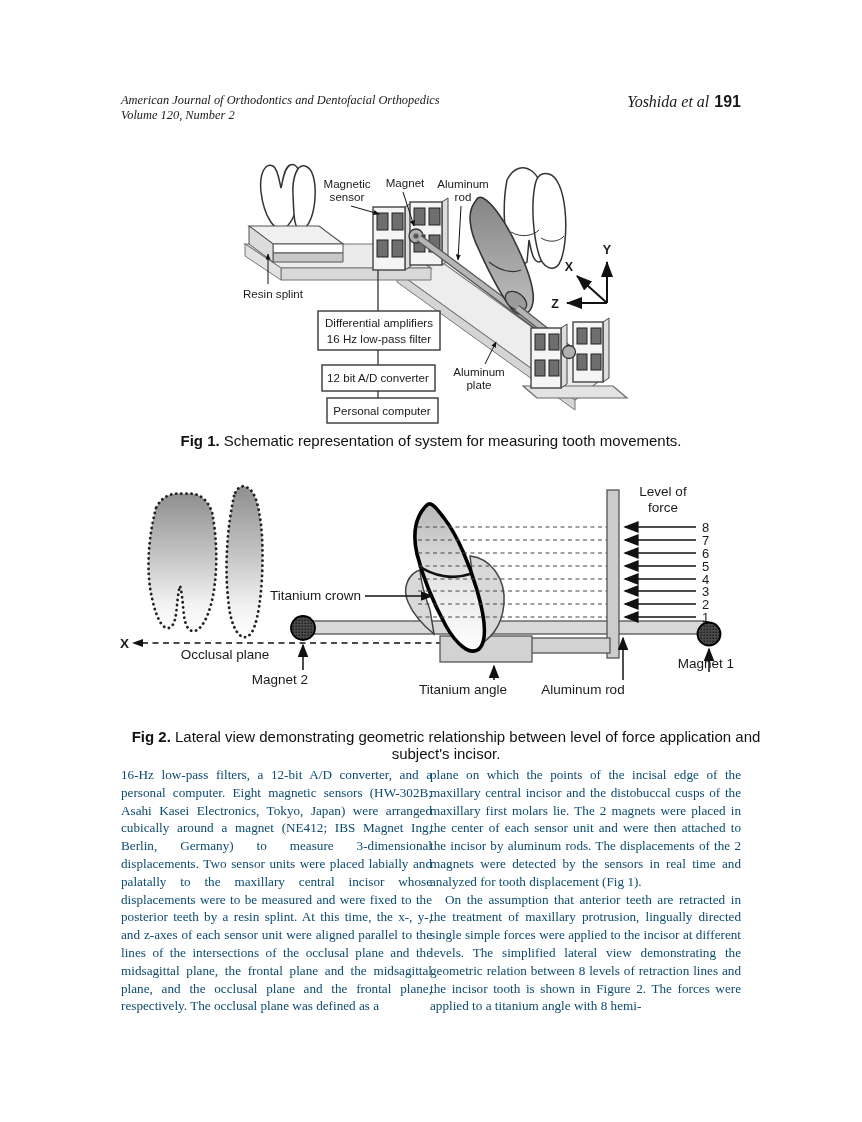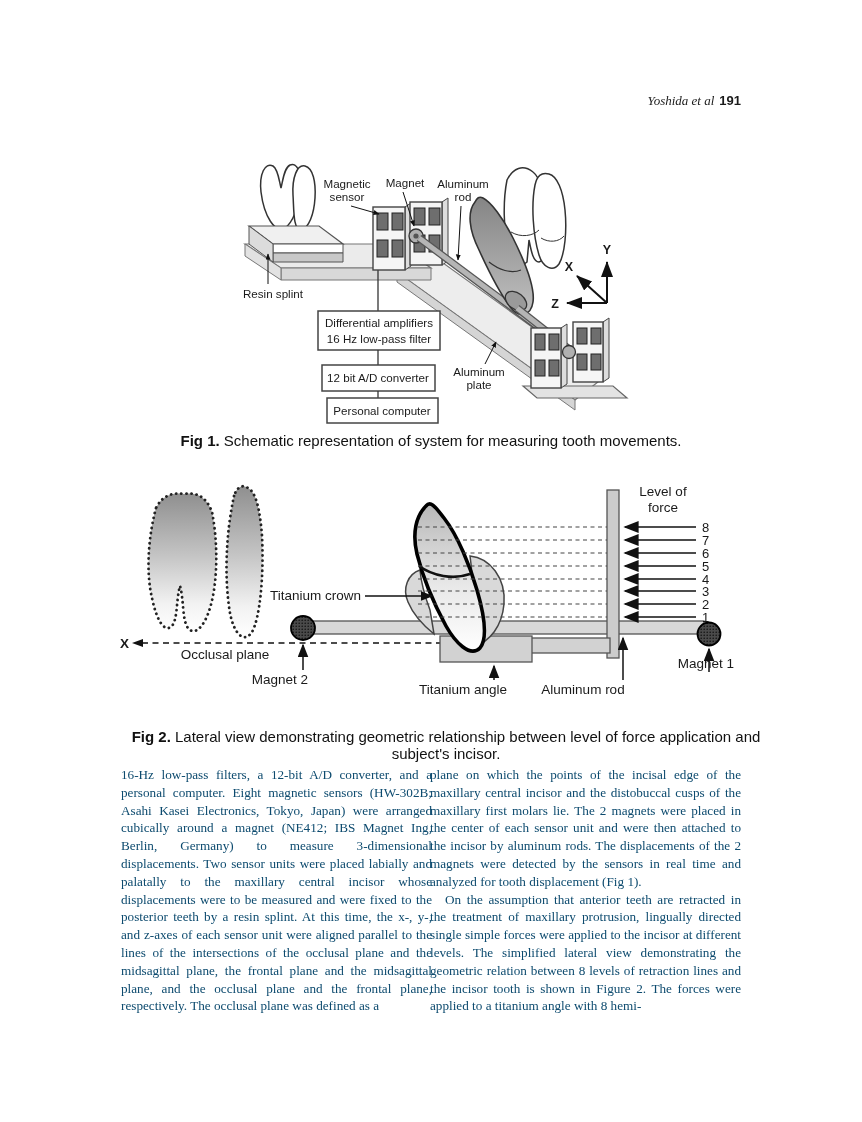--- a/index.html
+++ b/index.html
@@ -1,19 +1,19 @@
 <!DOCTYPE html>
 <html><head>
 <meta charset="utf-8">
 <style>
   html,body{margin:0;padding:0;background:#ffffff;}
   .page{position:relative;width:862px;height:1122px;background:#ffffff;overflow:hidden;
         font-family:"Liberation Serif", serif;color:#1a1a1a;}
   .hdr-left{position:absolute;left:121px;top:93px;font-style:italic;font-size:12.4px;line-height:14.6px;}
-  .hdr-right{position:absolute;right:121px;top:93px;font-size:13px;text-align:right;white-space:nowrap;}
+  .hdr-right{position:absolute;right:121px;top:93px;font-size:16px;text-align:right;white-space:nowrap;}
   .hdr-right .auth{font-style:italic;}
   .hdr-right .pg{font-family:"Liberation Sans",sans-serif;font-weight:bold;font-style:normal;margin-left:5px;}
   .caption{position:absolute;left:96px;width:670px;text-align:center;
            font-family:"Liberation Sans",sans-serif;font-size:15px;color:#111;}
   .caption b{font-weight:bold;}
   .cap1{top:432px;}
   .cap2{top:728px;left:111px;}
   .col{position:absolute;top:766px;width:311px;font-size:13.2px;line-height:17.8px;
        text-align:justify;color:#0c4a6e;}
   .col-left{left:121px;}
@@ -21,20 +21,24 @@
   .col p{margin:0;}
   .col p.ind{text-indent:15px;}
   svg text{font-family:"Liberation Sans",sans-serif;fill:#1a1a1a;}
   .figsvg{position:absolute;}
 </style>
 </head>
 <body>
 
 <div class="page">
 
+  <div class="hdr-left">
+    <div>American Journal of Orthodontics and Dentofacial Orthopedics</div>
+    <div>Volume 120, Number 2</div>
+  </div>
   <div class="hdr-right">
     <span class="auth">Yoshida et al</span><span class="pg">191</span>
   </div>
 
   <svg class="figsvg" style="left:235px;top:150px;" width="400" height="278" viewBox="0 0 400 278">
     <defs>
       <marker id="arrB" markerWidth="9" markerHeight="7" refX="7.5" refY="3" orient="auto">
         <path d="M0,0 L8,3 L0,6 Z" fill="#111"></path>
       </marker>
       <marker id="arrS" markerWidth="7" markerHeight="6" refX="5.5" refY="2.5" orient="auto">

